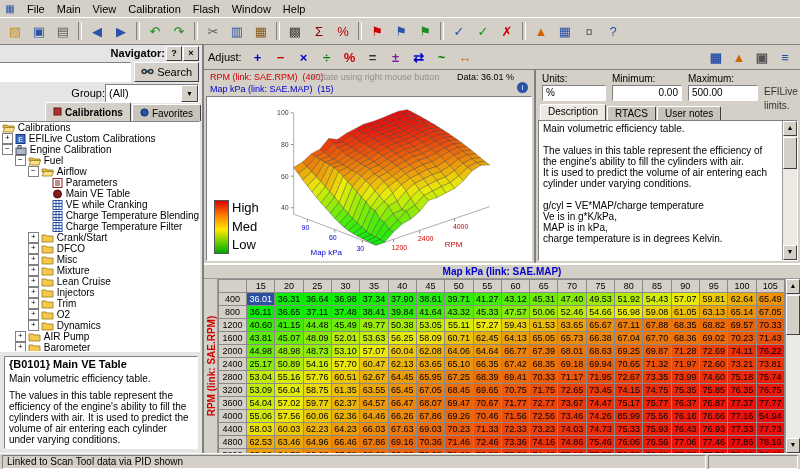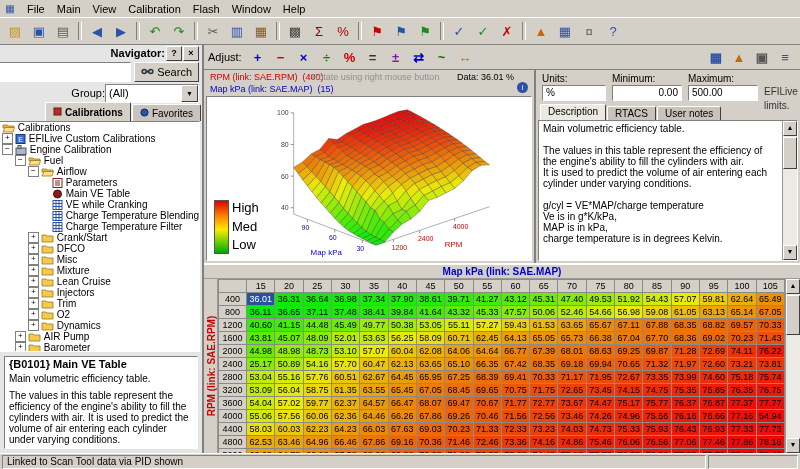--- a/index.html
+++ b/index.html
@@ -1022,21 +1022,21 @@
                     <td style="background:hsl(45,92%,48%);color:#000">62.36</td>
                     <td style="background:hsl(39,92%,48%);color:#000">64.46</td>
                     <td style="background:hsl(34,92%,48%);color:#000">66.26</td>
                     <td style="background:hsl(29,92%,48%);color:#000">67.86</td>
                     <td style="background:hsl(25,92%,48%);color:#000">69.26</td>
                     <td style="background:hsl(22,92%,48%);color:#000">70.46</td>
                     <td style="background:hsl(18,92%,48%);color:#000">71.56</td>
                     <td style="background:hsl(16,92%,48%);color:#000">72.56</td>
                     <td style="background:hsl(13,92%,48%);color:#000">73.46</td>
                     <td style="background:hsl(11,92%,48%);color:#000">74.26</td>
-                    <td style="background:hsl(9,92%,48%);color:#000">74.96</td>
+                    <td style="background:hsl(9,92%,48%);color:#000">85.99</td>
                     <td style="background:hsl(7,92%,48%);color:#000">75.56</td>
                     <td style="background:hsl(5,92%,48%);color:#000">76.16</td>
                     <td style="background:hsl(4,92%,48%);color:#000">76.66</td>
                     <td style="background:hsl(2,92%,48%);color:#000">77.16</td>
                     <td style="background:hsl(1,92%,48%);color:#000">54.94</td>
                   </tr>
                   <tr>
                     <th>4400</th>
                     <td style="background:hsl(57,92%,48%);color:#000">58.03</td>
                     <td style="background:hsl(51,92%,48%);color:#000">60.03</td>

